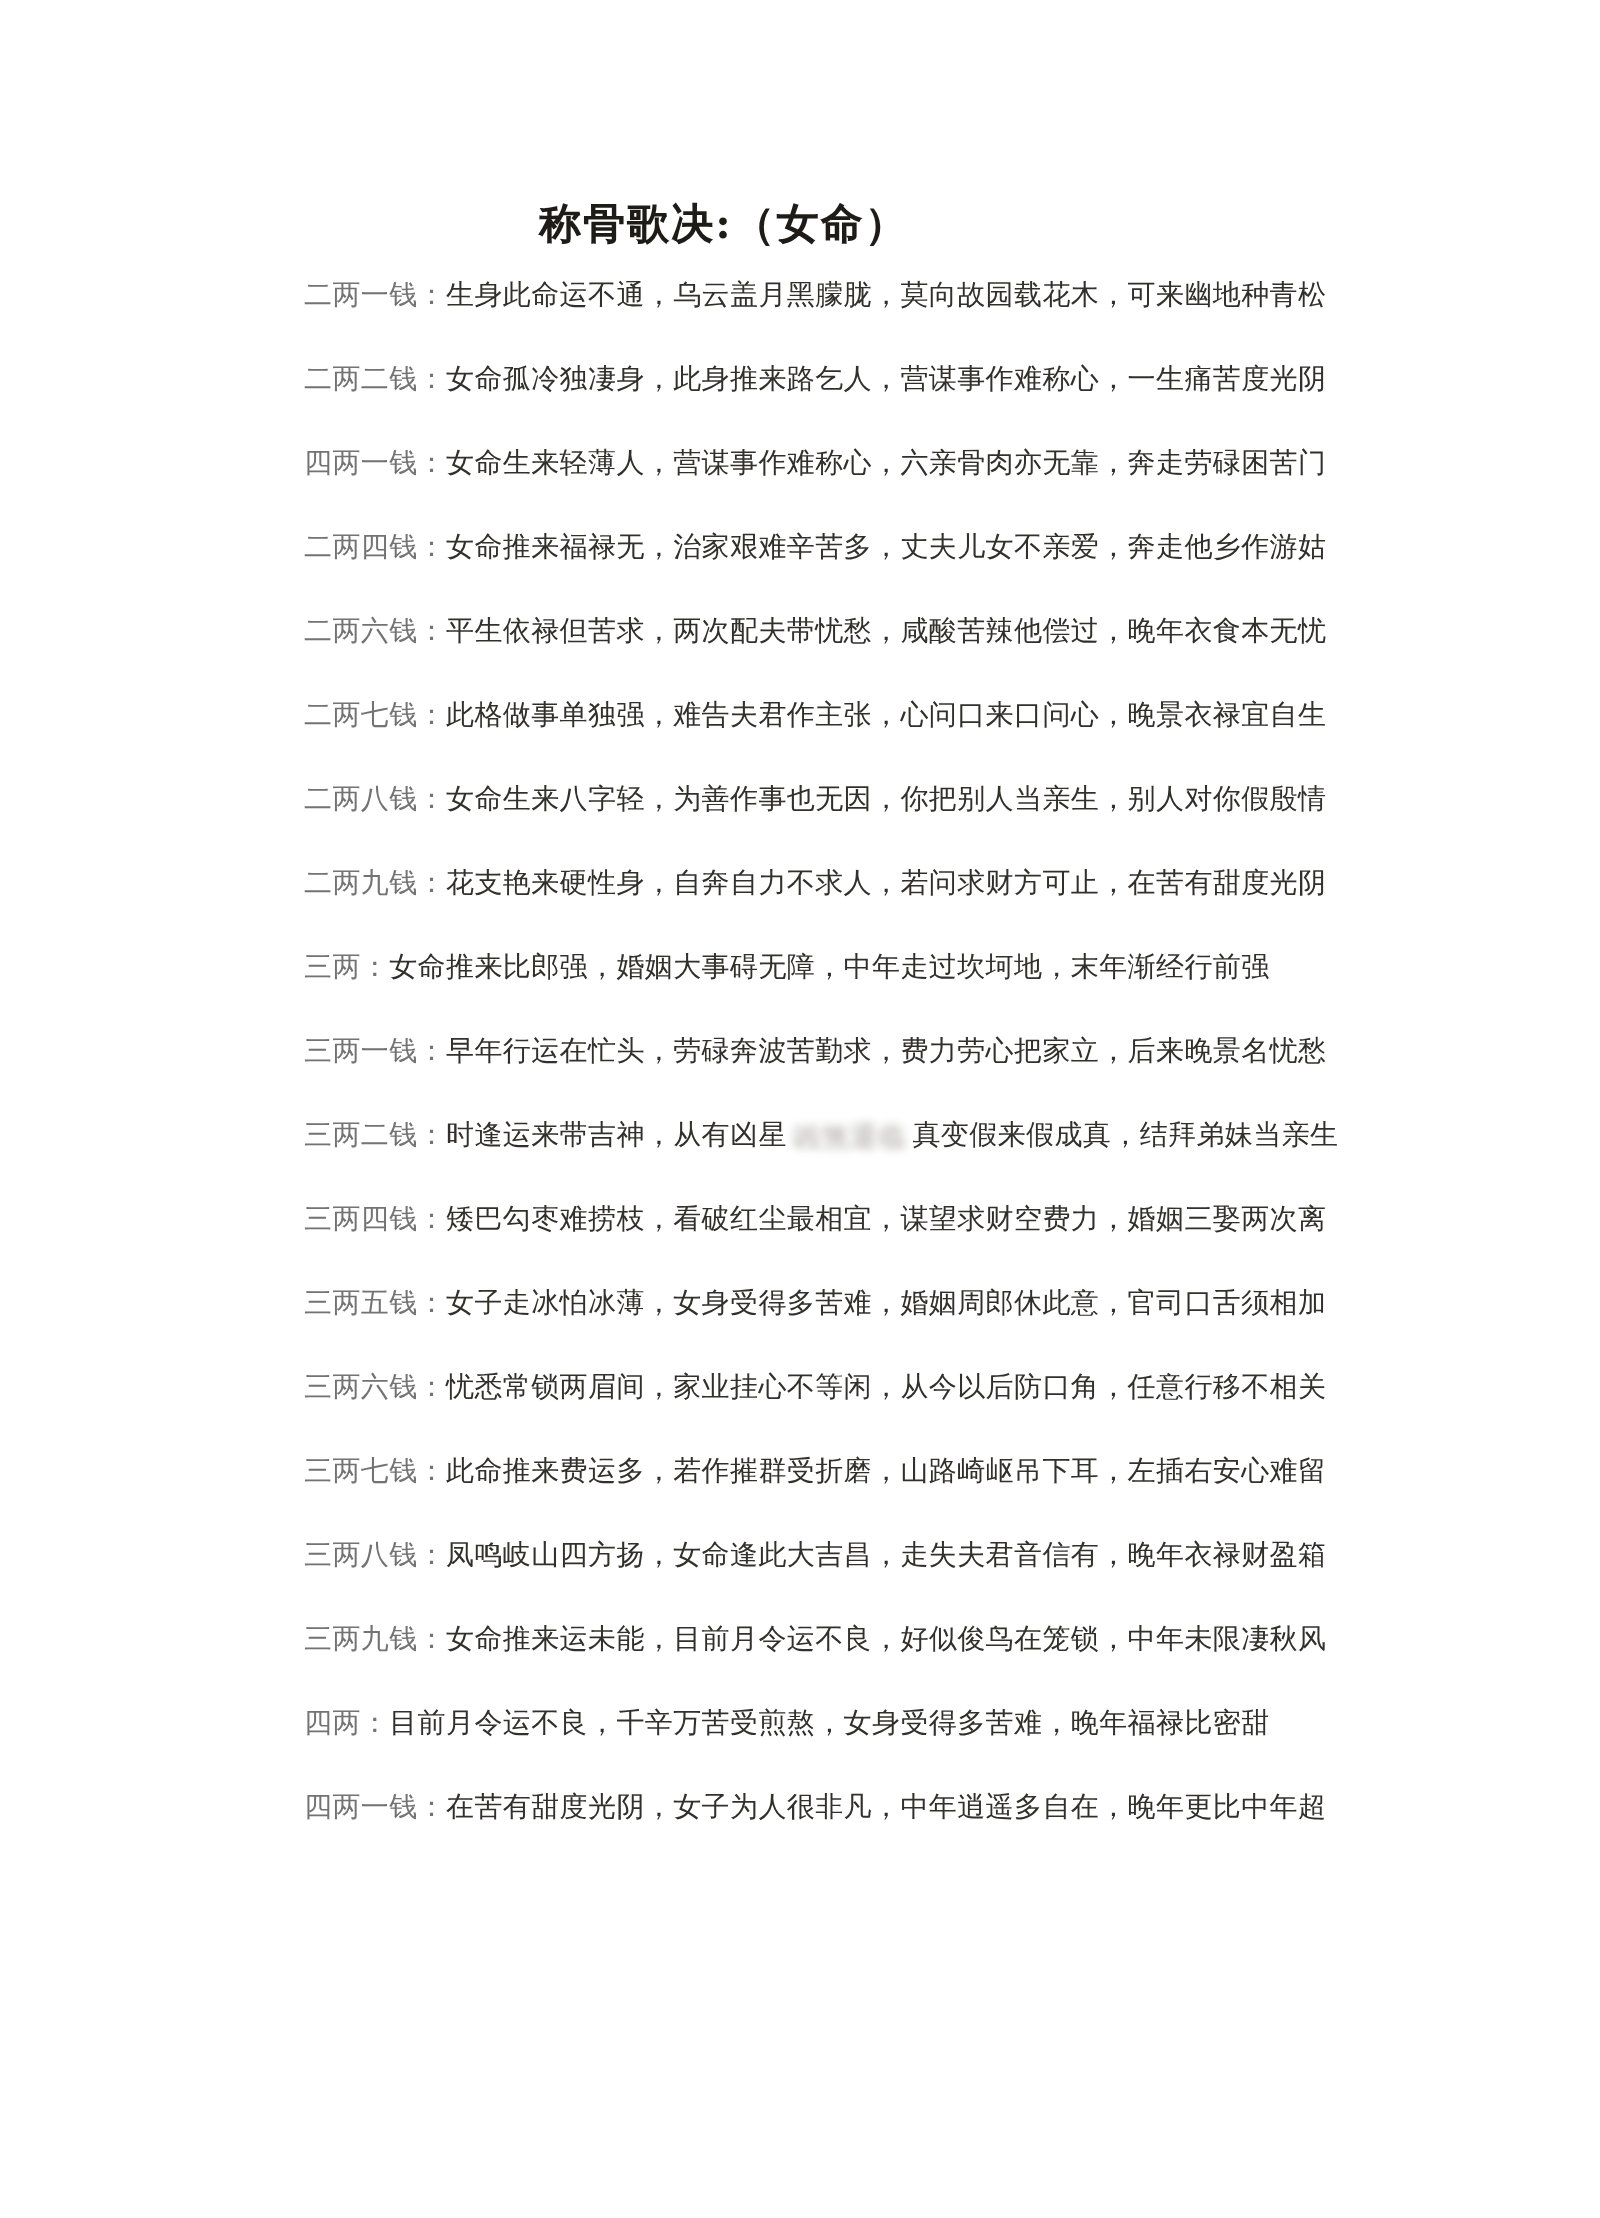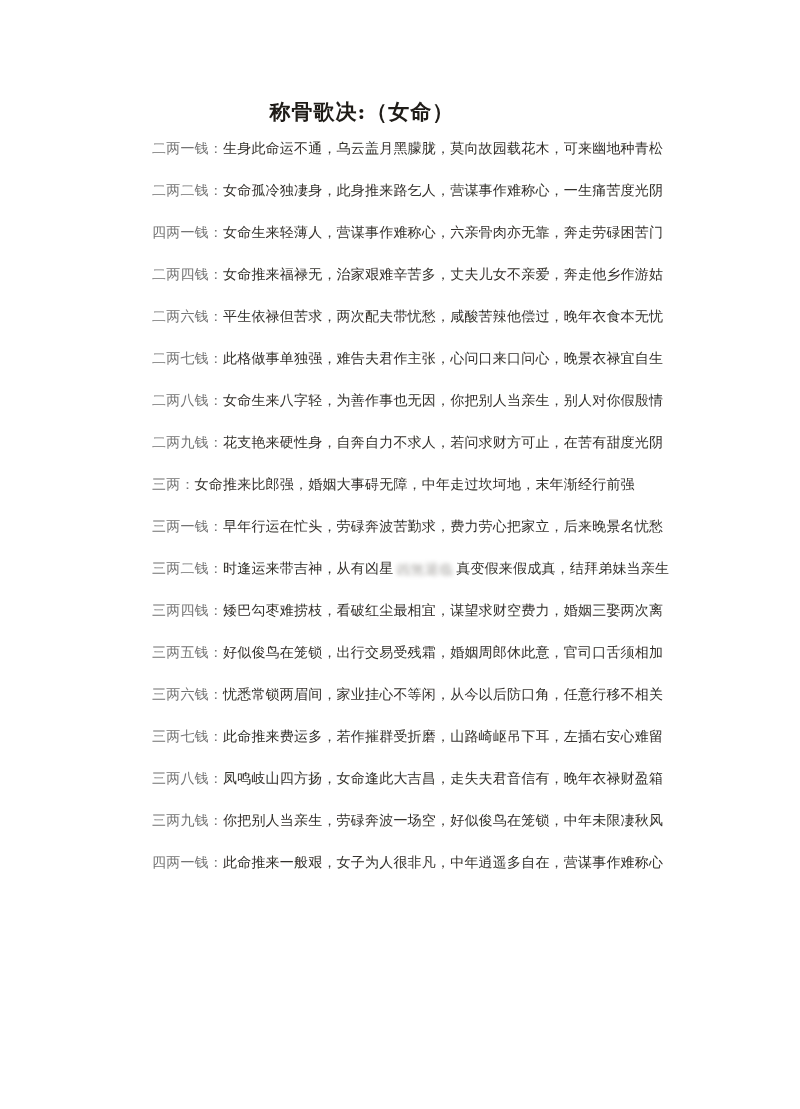--- a/index.html
+++ b/index.html
@@ -66,20 +66,21 @@
       <p class="line"><span class="weight">四两一钱：</span><span>女命生来轻薄人，营谋事作难称心，六亲骨肉亦无靠，奔走劳碌困苦门</span></p>
       <p class="line"><span class="weight">二两四钱：</span><span>女命推来福禄无，治家艰难辛苦多，丈夫儿女不亲爱，奔走他乡作游姑</span></p>
       <p class="line"><span class="weight">二两六钱：</span><span>平生依禄但苦求，两次配夫带忧愁，咸酸苦辣他偿过，晚年衣食本无忧</span></p>
       <p class="line"><span class="weight">二两七钱：</span><span>此格做事单独强，难告夫君作主张，心问口来口问心，晚景衣禄宜自生</span></p>
       <p class="line"><span class="weight">二两八钱：</span><span>女命生来八字轻，为善作事也无因，你把别人当亲生，别人对你假殷情</span></p>
       <p class="line"><span class="weight">二两九钱：</span><span>花支艳来硬性身，自奔自力不求人，若问求财方可止，在苦有甜度光阴</span></p>
       <p class="line"><span class="weight">三两：</span><span>女命推来比郎强，婚姻大事碍无障，中年走过坎坷地，末年渐经行前强</span></p>
       <p class="line"><span class="weight">三两一钱：</span><span>早年行运在忙头，劳碌奔波苦勤求，费力劳心把家立，后来晚景名忧愁</span></p>
       <p class="line"><span class="weight">三两二钱：</span><span>时逢运来带吉神，从有凶星</span><span class="blurred">凶煞退临</span><span>真变假来假成真，结拜弟妹当亲生</span></p>
       <p class="line"><span class="weight">三两四钱：</span><span>矮巴勾枣难捞枝，看破红尘最相宜，谋望求财空费力，婚姻三娶两次离</span></p>
-      <p class="line"><span class="weight">三两五钱：</span><span>好似俊鸟在笼锁，出行交易受残霜，婚姻周郎休此意，官司口舌须相加</span></p>
+      <p class="line"><span class="weight">三两五钱：</span><span>女子走冰怕冰薄，女身受得多苦难，婚姻周郎休此意，官司口舌须相加</span></p>
       <p class="line"><span class="weight">三两六钱：</span><span>忧悉常锁两眉间，家业挂心不等闲，从今以后防口角，任意行移不相关</span></p>
       <p class="line"><span class="weight">三两七钱：</span><span>此命推来费运多，若作摧群受折磨，山路崎岖吊下耳，左插右安心难留</span></p>
       <p class="line"><span class="weight">三两八钱：</span><span>凤鸣岐山四方扬，女命逢此大吉昌，走失夫君音信有，晚年衣禄财盈箱</span></p>
-      <p class="line"><span class="weight">三两九钱：</span><span>你把别人当亲生，劳碌奔波一场空，好似俊鸟在笼锁，中年未限凄秋风</span></p>
-      <p class="line"><span class="weight">四两一钱：</span><span>此命推来一般艰，女子为人很非凡，中年逍遥多自在，营谋事作难称心</span></p>
+      <p class="line"><span class="weight">三两九钱：</span><span>女命推来运未能，目前月令运不良，好似俊鸟在笼锁，中年未限凄秋风</span></p>
+      <p class="line"><span class="weight">四两：</span><span>目前月令运不良，千辛万苦受煎熬，女身受得多苦难，晚年福禄比密甜</span></p>
+      <p class="line"><span class="weight">四两一钱：</span><span>在苦有甜度光阴，女子为人很非凡，中年逍遥多自在，晚年更比中年超</span></p>
     </main>
 </div>
 
 </body></html>

